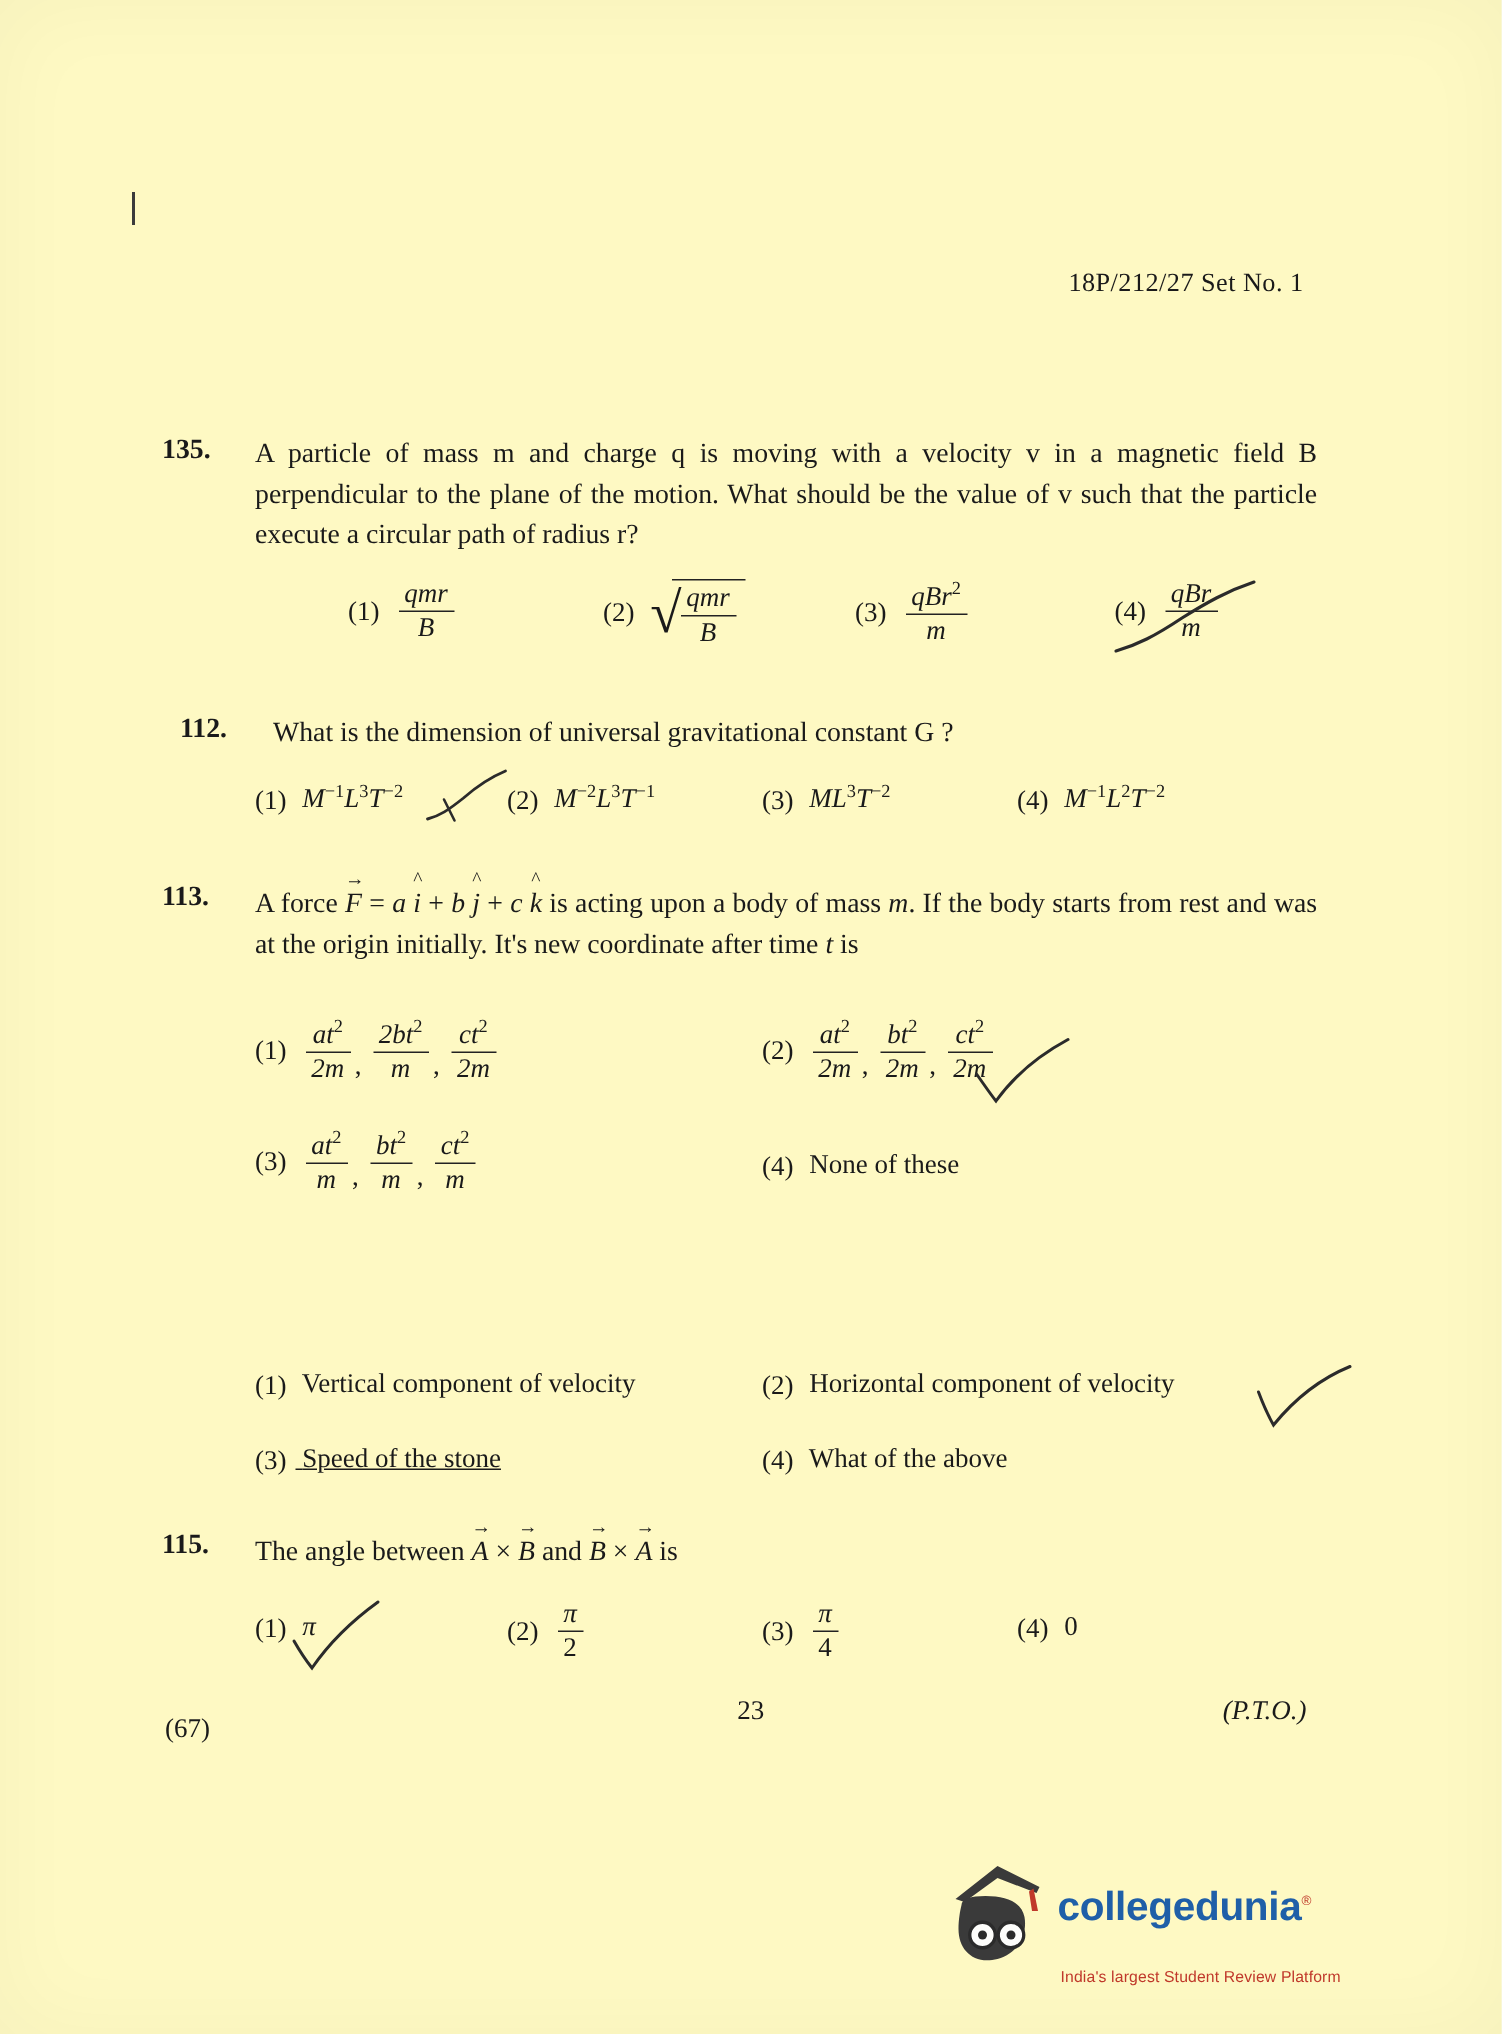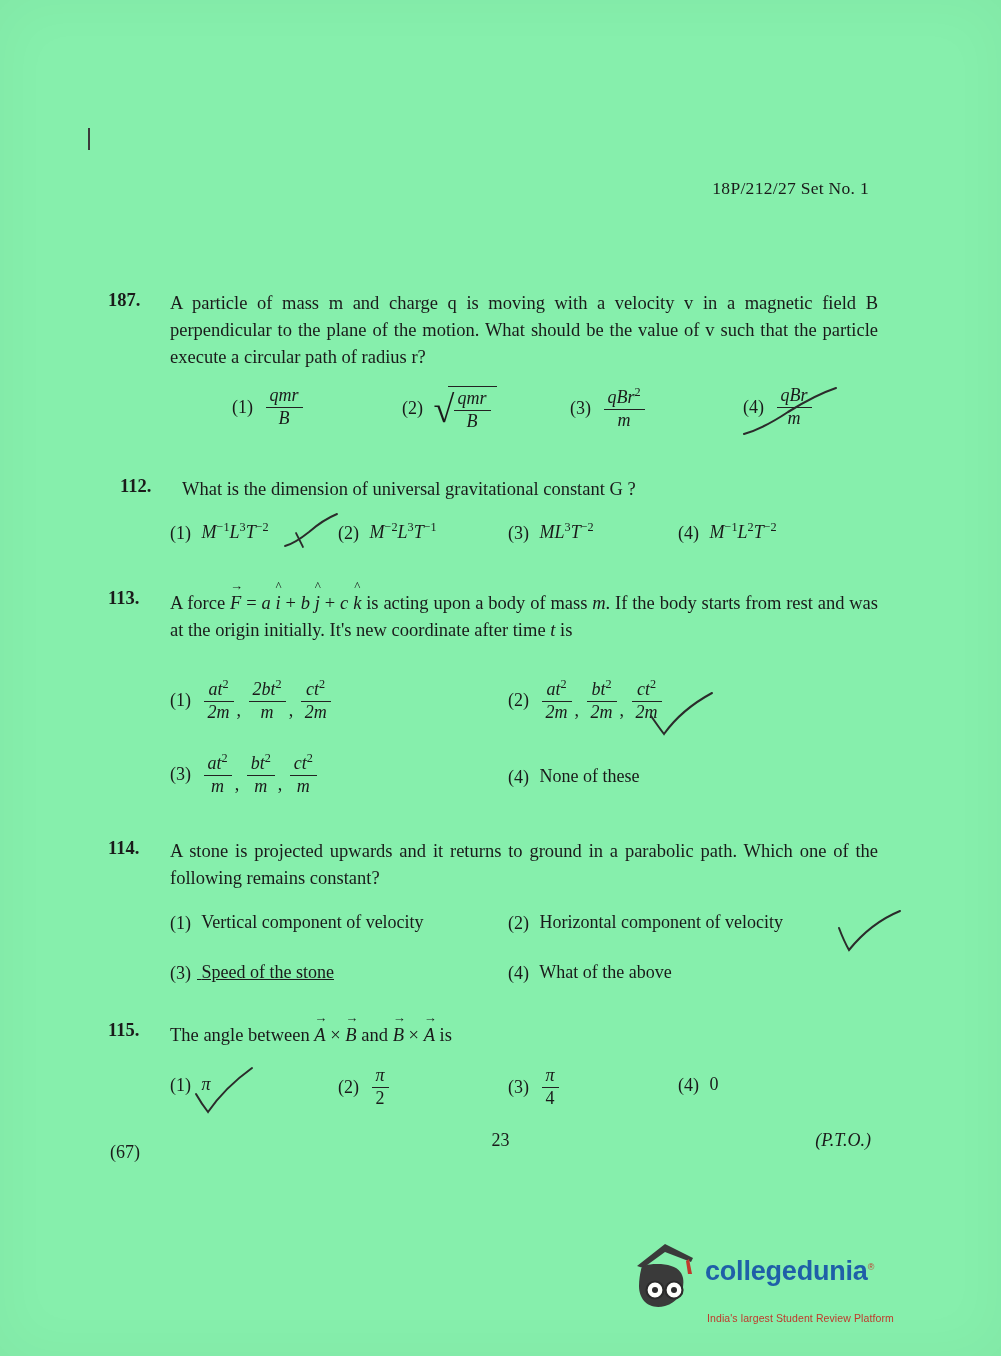--- a/index.html
+++ b/index.html
@@ -11,21 +11,21 @@
     width: 1001px;
     height: 1356px;
     position: relative;
     font-family: "Liberation Serif", serif;
     color: #1a1a1a;
     overflow: hidden;
   }
   .page {
     position: absolute;
     inset: 0;
-    background: #86efac;
+    background: #fef9c3;
   }
   
   .page::after {
     content: "";
     position: absolute;
     inset: 0;
     pointer-events: none;
     box-shadow: inset 0 0 60px rgba(0,0,0,0.035);
   }
 
@@ -232,21 +232,21 @@
 </head>
 <body>
 
 <div class="page">
 
   <div class="tick-mark"></div>
 
   <div class="header-code">18P/212/27 Set No. 1</div>
 
   <div class="qblock" style="top:290px;">
-    <div class="qnum">187.</div>
+    <div class="qnum">135.</div>
     <div class="qtext">A particle of mass m and charge q is moving with a velocity v in a magnetic field B perpendicular to the plane of the motion. What should be the value of v such that the particle execute a circular path of radius r?</div>
   </div>
 
   <div class="opts" style="position:absolute; left:108px; top:386px; width:790px;">
     <div class="opt" style="position:absolute; left:62px; top:0;">
       <span class="lab">(1)</span>
       <span class="frac">
         <span class="num it">qmr</span>
         <span class="den it">B</span>
       </span>
@@ -366,24 +366,20 @@
         <span class="frac"><span class="num"><span class="it">bt</span><sup class="ex">2</sup></span><span class="den"><span class="it">m</span></span></span><span class="sep">,</span>
         <span class="frac"><span class="num"><span class="it">ct</span><sup class="ex">2</sup></span><span class="den"><span class="it">m</span></span></span>
       </span>
     </div>
     <div class="opt" style="position:absolute; left:400px; top:14px;">
       <span class="lab">(4)</span>
       <span>None of these</span>
     </div>
   </div>
 
-  <div class="qblock" style="top:838px;">
-    <div class="qnum">114.</div>
-    <div class="qtext">A stone is projected upwards and it returns to ground in a parabolic path. Which one of the following remains constant?</div>
-  </div>
 
   <div style="position:absolute; left:108px; top:912px; width:830px;">
     <div class="opt" style="position:absolute; left:62px; top:0;">
       <span class="lab">(1)</span>
       <span>Vertical component of velocity</span>
     </div>
     <div class="opt" style="position:absolute; left:400px; top:0;">
       <span class="lab">(2)</span>
       <span>Horizontal component of velocity</span>
     </div>

